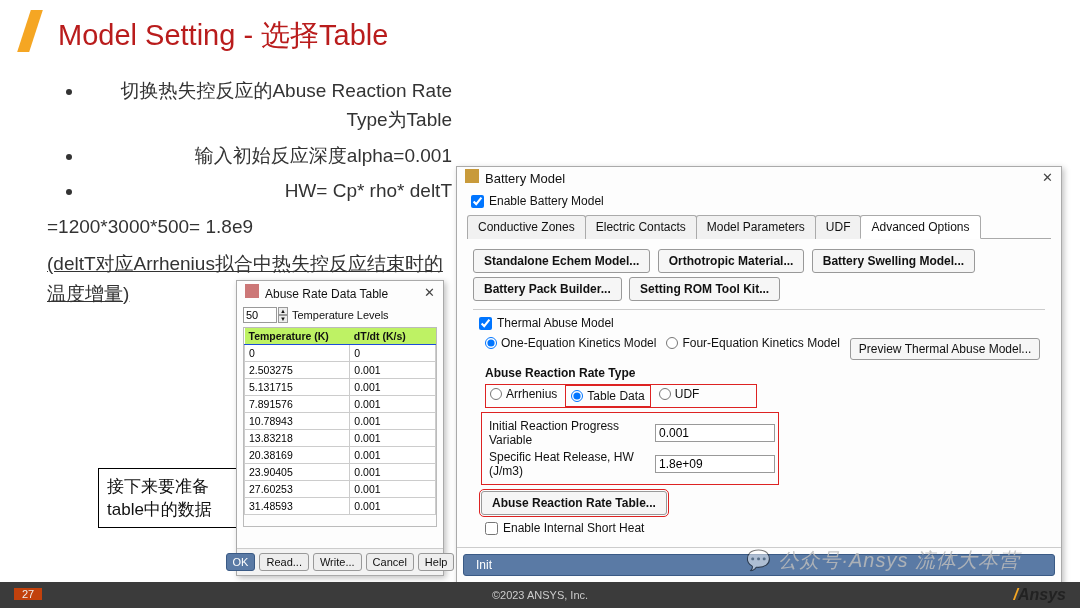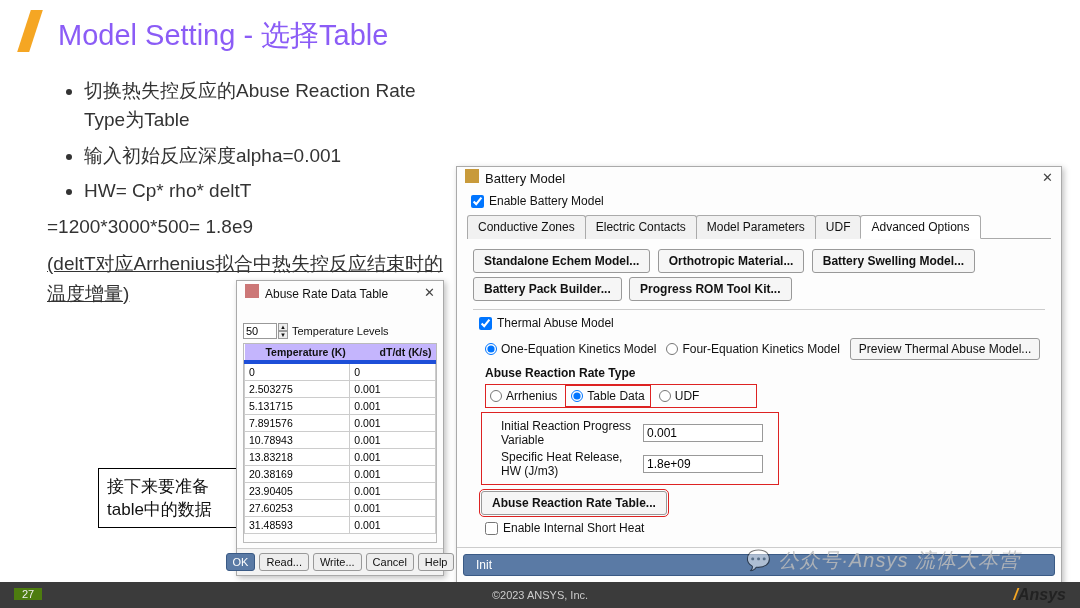--- a/index.html
+++ b/index.html
@@ -3,46 +3,46 @@
 <meta charset="utf-8">
 <style>
   * { box-sizing: border-box; margin: 0; padding: 0; }
   body {
     width: 1080px; height: 608px; overflow: hidden;
     font-family: "Segoe UI", "Microsoft YaHei", Arial, sans-serif;
     background: #fff; color: #111; position: relative; font-size: 14px;
   }
   .slide { width: 100%; height: 100%; position: relative; }
   .accent-bar { position: absolute; top: 10px; left: 24px; width: 12px; height: 42px; background: #f5a623; transform: skewX(-18deg); }
-  .title { position: absolute; top: 16px; left: 58px; font-size: 29px; font-weight: 400; color: #8b5cf6; }
+  .title { position: absolute; top: 16px; left: 58px; font-size: 29px; font-weight: 400; color: #b91c1c; }
   .bullets { position: absolute; top: 76px; left: 62px; width: 390px; font-size: 19px; color: #333; line-height: 1.55; }
   .bullets ul { list-style: disc; padding-left: 22px; }
-  .bullets li { margin-bottom: 6px; }
+  .bullets li { margin-bottom: 6px; text-align: right; }
   .bullets .nobul { margin-left: -15px; }
   .note-box { position: absolute; left: 98px; top: 468px; width: 140px; border: 1px solid #000; padding: 6px 8px; font-size: 17px; }
   .footer-bar { position: absolute; bottom: 0; left: 0; right: 0; height: 26px; background: #3b3b3b; color: #ccc; display: flex; align-items: center; justify-content: center; font-size: 11px; }
-  .footer-pg { position: absolute; left: 14px; top:6px; background:#4d7c0f; color:#eee; padding:0 8px; font-size:11px;}
+  .footer-pg { position: absolute; left: 14px; top:6px; background:#c2410c; color:#eee; padding:0 8px; font-size:11px;}
   .footer-logo { position: absolute; right: 14px; bottom: 4px; font-size: 16px; font-weight: bold; font-style: italic; color:#222; }
   .footer-logo .slash { color:#f5a623; }
 
   
   .dlg {
     position: absolute; background: #fdfdfd; border: 1px solid #aaa; box-shadow: 2px 2px 6px rgba(0,0,0,.25);
   }
   .dlg .titlebar { display: flex; align-items: center; justify-content: space-between; padding: 2px 8px; font-size: 12px; height: 22px; }
   .dlg .titlebar .ico { width: 14px; height: 14px; background: #c77; margin-right: 6px; display:inline-block; }
   .dlg .close { font-size: 13px; color:#444; cursor:pointer; }
   .ardt { left: 236px; top: 280px; width: 208px; height: 296px; }
-  .ardt .body { padding: 4px 6px; margin-top: 16px; }
+  .ardt .body { padding: 4px 6px; }
   .spin { display: flex; align-items: center; font-size: 11px; margin-bottom: 4px; }
   .spin input { width: 34px; font-size: 11px; border:1px solid #999; padding:1px 2px; background:#fff; }
   .spin .arrows { display:inline-flex; flex-direction:column; margin-left:1px; margin-right:4px;}
   .spin .arrows span { font-size:6px; line-height:6px; border:1px solid #999; width:10px; text-align:center; cursor:pointer; background:#eee;}
   .tbl { width: 100%; border-collapse: collapse; font-size: 10.5px; }
-  .tbl th { text-align: right; font-weight: bold; padding: 2px 4px; border-bottom:4px solid #1d4ed8; background:#c4b5fd;}
+  .tbl th { text-align: left; font-weight: bold; padding: 2px 4px; border-bottom:1px solid #1d4ed8; background:#bef264;}
   .tbl td { border: 1px solid #ccc; padding: 0; }
   .tbl td input { width: 100%; border: none; font-size: 10.5px; padding: 2px 4px; background:#fff; }
   .tblwrap { height: 200px; overflow-y: auto; border:1px solid #bbb; }
   .btnrow { padding: 4px; display:flex; gap:4px; justify-content:center; border-top:1px solid #ccc; position:absolute; bottom:0; left:0; right:0; background:#f3f3f3;}
   .btn { font-size: 11px; padding: 2px 6px; border:1px solid #999; background:#eee; border-radius:3px; cursor:pointer; }
   .btn.primary { background:#5a7aa5; color:#fff; border-color:#3a5a85; }
 
   
   .bm { left: 456px; top: 166px; width: 606px; height: 514px; display:flex; flex-direction:column;}
   .bm .titlebar { font-size: 13px; }
@@ -50,21 +50,21 @@
   .bm-body { padding: 2px 10px 0 10px; flex:1; font-size:12px; }
   .chk { display:flex; align-items:center; gap:5px; margin:4px 4px 6px 4px; }
   .chk input { width:13px; height:13px; }
   .tabs { display:flex; border-bottom:1px solid #aaa; font-size:12px; }
   .tab { padding:4px 10px; border:1px solid #aaa; border-bottom:none; background:#f1f1f1; margin-right:-1px; cursor:pointer; position:relative; top:1px; border-radius:3px 3px 0 0;}
   .tab.active { background:#fff; font-weight:500; border-bottom:1px solid #fff; }
   .tabcontent { border-top:none; padding:8px 6px 6px 6px; }
   .mbtn { display:inline-block; padding:4px 10px; font-size:12px; border:1px solid #999; background:#f6f6f6; border-radius:3px; cursor:pointer; font-weight:600; margin:2px 4px 2px 0;}
   .mbtn.small { font-weight:500; padding:3px 8px;}
   .hr { border-top:1px solid #ccc; margin:6px 0; }
-  .radio-row { display:flex; align-items:center; gap:10px; margin:4px 0; padding-left:12px; }
+  .radio-row { display:flex; align-items:flex-start; gap:10px; margin:4px 0; padding-left:12px; }
   .radio-row label { display:flex; align-items:center; gap:4px; font-size:12px;}
   input[type=radio] { width:12px; height:12px; }
   .sect-label { font-weight:600; margin:4px 0 2px 12px; font-size:12px;}
   .red-box { border:1.5px solid #d22; padding:2px 4px; }
   .red-box-out { outline:1.5px solid #d22; outline-offset:1px; }
   .field-row { display:flex; align-items:center; margin:3px 0; padding-left:12px; font-size:12px;}
   .field-row .lbl { width: 195px; }
   .field-row input[type=text] { width:120px; font-size:12px; border:1px solid #999; padding:1px 3px; }
   .bm-footer { display:flex; gap:6px; justify-content:flex-start; padding:6px; border-top:1px solid #ccc;flex-direction:column; }
   .bm-footer .btn { font-size:12px; padding:3px 12px; }
@@ -185,21 +185,21 @@
           <div class="tab active">Advanced Options</div>
         </div>
       <div class="tabcontent">
         <div>
           <span class="mbtn">Standalone Echem Model...</span>
           <span class="mbtn">Orthotropic Material...</span>
           <span class="mbtn">Battery Swelling Model...</span>
         </div>
         <div>
           <span class="mbtn">Battery Pack Builder...</span>
-          <span class="mbtn">Progress ROM Tool Kit...</span>
+          <span class="mbtn">Setting ROM Tool Kit...</span>
         </div>
         <div class="hr"></div>
         <label class="chk" style="margin-left:6px;">
           <input type="checkbox" checked="" style="">
           <span>Thermal Abuse Model</span>
         </label>
         <div class="radio-row">
           <label>
               <input type="radio" name="kin" checked="" style="">
               <span>One-Equation Kinetics Model</span>
@@ -218,21 +218,21 @@
             </label>
           <label class="red-box-out" style="padding:2px 4px;">
               <input type="radio" name="rt" checked="" style="">
               <span>Table Data</span>
             </label>
           <label>
               <input type="radio" name="rt" style="">
               <span>UDF</span>
             </label>
         </div>
-        <div class="red-box" style="margin:4px 16px 4px 8px; width:298px; padding:3px 15px;">
+        <div class="red-box" style="margin:4px 16px 4px 8px; width:298px; padding:3px 3px;">
           <div class="field-row" style="padding-left:4px;">
             <span class="lbl">Initial Reaction Progress Variable</span>
             <input type="text" value="0.001" style="">
           </div>
           <div class="field-row" style="padding-left:4px;">
             <span class="lbl">Specific Heat Release, HW (J/m3)</span>
             <input type="text" value="1.8e+09" style="">
           </div>
         </div>
         <div style="margin:4px 0 4px 8px;">

